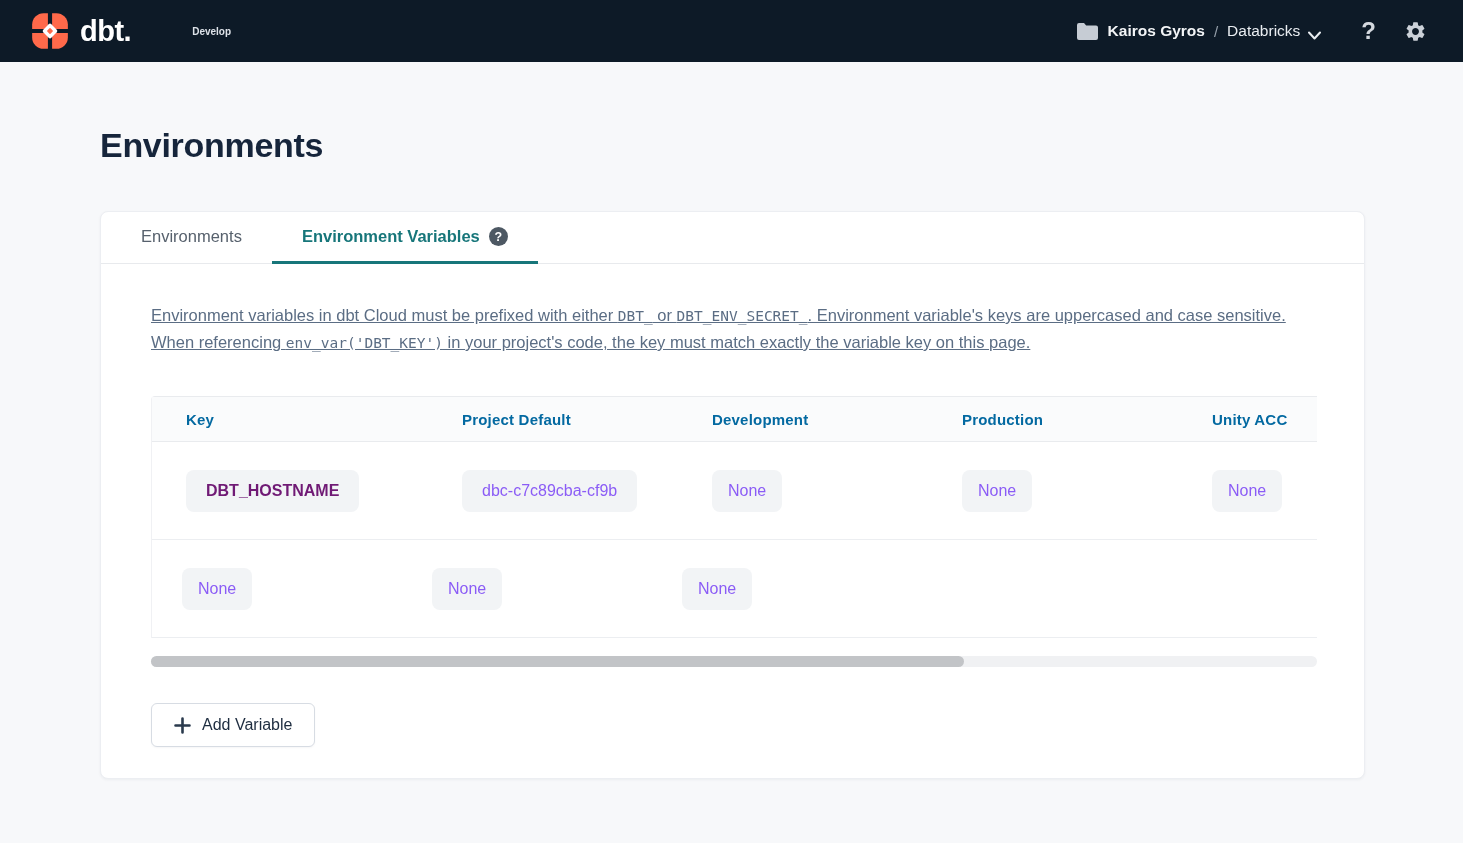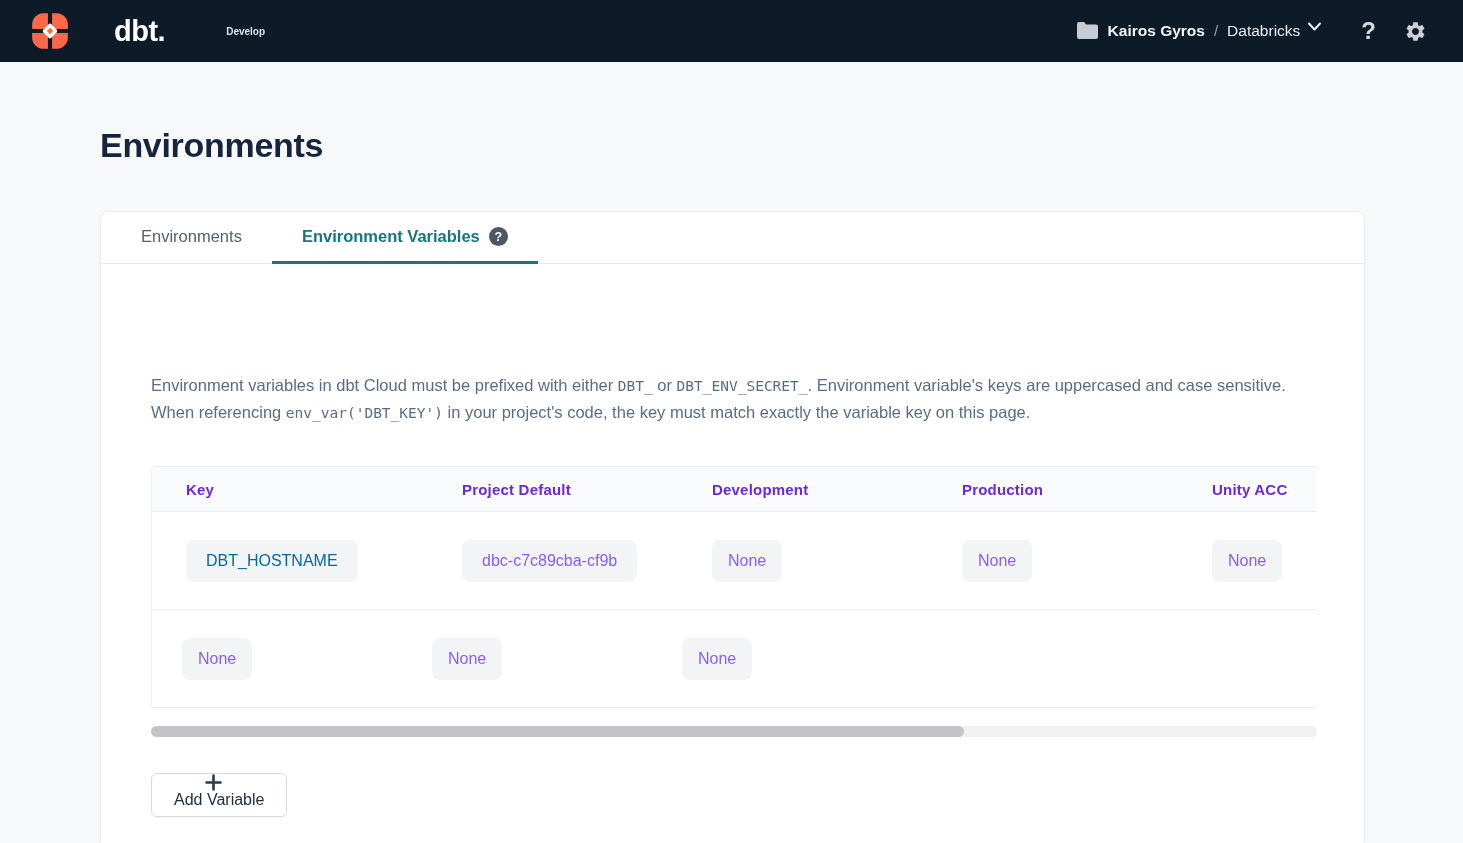--- a/index.html
+++ b/index.html
@@ -9,33 +9,33 @@
     background:#f7f8fa;
     overflow:hidden;
     color:#16253b;
   }
   
   .navbar {
     height:62px; background:#0d1a27;
     display:flex; align-items:stretch;
     padding:0 36px 0 28px;
   }
-  .brand { display:flex; align-items:center; cursor:pointer;gap:34px; }
+  .brand { display:flex; align-items:center; cursor:pointer; }
   .brand svg { width:44px; height:38px; }
   .brand-text { color:#fff; font-size:29px; font-weight:700; margin-left:8px; letter-spacing:-0.5px; }
   .nav-menu { display:flex; margin-left:44px; }
   .nav-item {
     display:flex; align-items:center; height:100%;
     padding:3px 17px 0 17px; border-bottom:3px solid transparent;
     color:#dde2e8; font-size:10px; font-weight:700; cursor:pointer;
   }
   .nav-item.active { color:#29c4c2; border-bottom-color:#29c4c2; }
   .nav-item .chev { margin-left:8px; }
   .nav-right { margin-left:auto; display:flex; align-items:center; }
-  .proj-switcher { display:flex; align-items:flex-start; cursor:pointer;padding-left:27px; }
+  .proj-switcher { display:flex; align-items:flex-end; cursor:pointer;padding-left:27px; }
   .proj-switcher .acct { color:#f3f5f7; font-size:15.5px; font-weight:700; margin-left:10px; }
   .proj-switcher .sep { color:#97a1ac; font-size:15px; margin:0 9px; font-weight:400; }
   .proj-switcher .proj { color:#e9edf1; font-size:15.5px; font-weight:400; }
   .proj-switcher .chev { margin-left:8px; }
   .nav-help { color:#d4d9df; font-size:24px; font-weight:700; margin-left:40px; cursor:pointer; }
   .nav-gear { margin-left:28px; cursor:pointer; display:flex; align-items:center; }
   
   .page-title { font-size:34px; font-weight:700; color:#16253b; margin:64px 0 0 100px; letter-spacing:-0.3px; }
   .card {
     width:1265px; margin:46px 0 0 100px;
@@ -52,52 +52,51 @@
   .tab.active { color:#17767a; font-weight:700; border-bottom-color:#17767a; }
   .tab-help {
     width:19px; height:19px; border-radius:50%; background:#4d5863;
     color:#fff; font-size:12.5px; font-weight:700;
     display:flex; align-items:center; justify-content:center;
     margin-left:9px; cursor:pointer;
   }
   .card-body { padding:0 49px 31px 50px; }
   
   .desc {
-    margin-top:108px; padding-right:5px;
-    font-size:16.5px; line-height:26px; color:#5b6d84;
+    margin-top:38px; padding-right:5px;
+    font-size:16.5px; line-height:26px; color:#5b6d84;text-decoration:underline;
   }
   .desc code { font-family:"DejaVu Sans Mono", monospace; font-size:14.5px; color:#5b6d84; }
   
   .table-clip { margin-top:40px; width:1166px; overflow:hidden; border-left:1px solid #f0f1f4; border-radius:4px 0 0 0; }
   .env-table { width:1280px; }
   .t-head {
     display:flex; height:46px; align-items:center;
     background:#fafbfc; border-top:1px solid #e9ebee; border-bottom:1px solid #e9ebee;
   }
-  .t-head .cell { font-size:15px; font-weight:700; color:#6d28d9; letter-spacing:0.2px; }
+  .t-head .cell { font-size:15px; font-weight:700; color:#0369a1; letter-spacing:0.2px; }
   .t-row { display:flex; align-items:center; height:98px; border-bottom:1px solid #eceef1; }
   .cell { flex:none; padding-left:30px; }
   .c-key { width:280px; padding-left:34px; }
   .c-def, .c-dev, .c-prod, .c-unity { width:250px; }
   .pill {
     display:inline-block; background:#f2f4f6; border-radius:8px;
     padding:12px 20px; font-size:16px; color:#8b5cf6; cursor:pointer;
   }
-  .pill.key { font-weight:400; color:#0369a1; }
+  .pill.key { font-weight:700; color:#701a75; }
   .pill.none { padding:12px 16px; }
   
   .hscroll { margin-top:18px; width:1166px; height:11px; background:#f0f1f3; border-radius:8px; cursor:pointer; }
   .hscroll-thumb { width:813px; height:11px; background:#c2c4c7; border-radius:8px; cursor:grab; }
   
   .add-btn {
     margin-top:36px; height:44px; display:inline-flex; align-items:center;
     padding:0 22px; background:#fff; border:1px solid #d7dce3; border-radius:6px;
     font-size:16px; color:#1d2c3f; cursor:pointer; box-shadow:0 1px 2px rgba(20,30,50,0.04);
     font-family:"Liberation Sans", sans-serif;
-    flex-direction:column;
   }
   .add-btn svg { margin-right:11px; }
 </style>
 </head>
 <body>
 
 <div class="navbar">
   <div class="brand">
     <span style="display:flex;">
       <svg viewBox="0 0 100 100">

